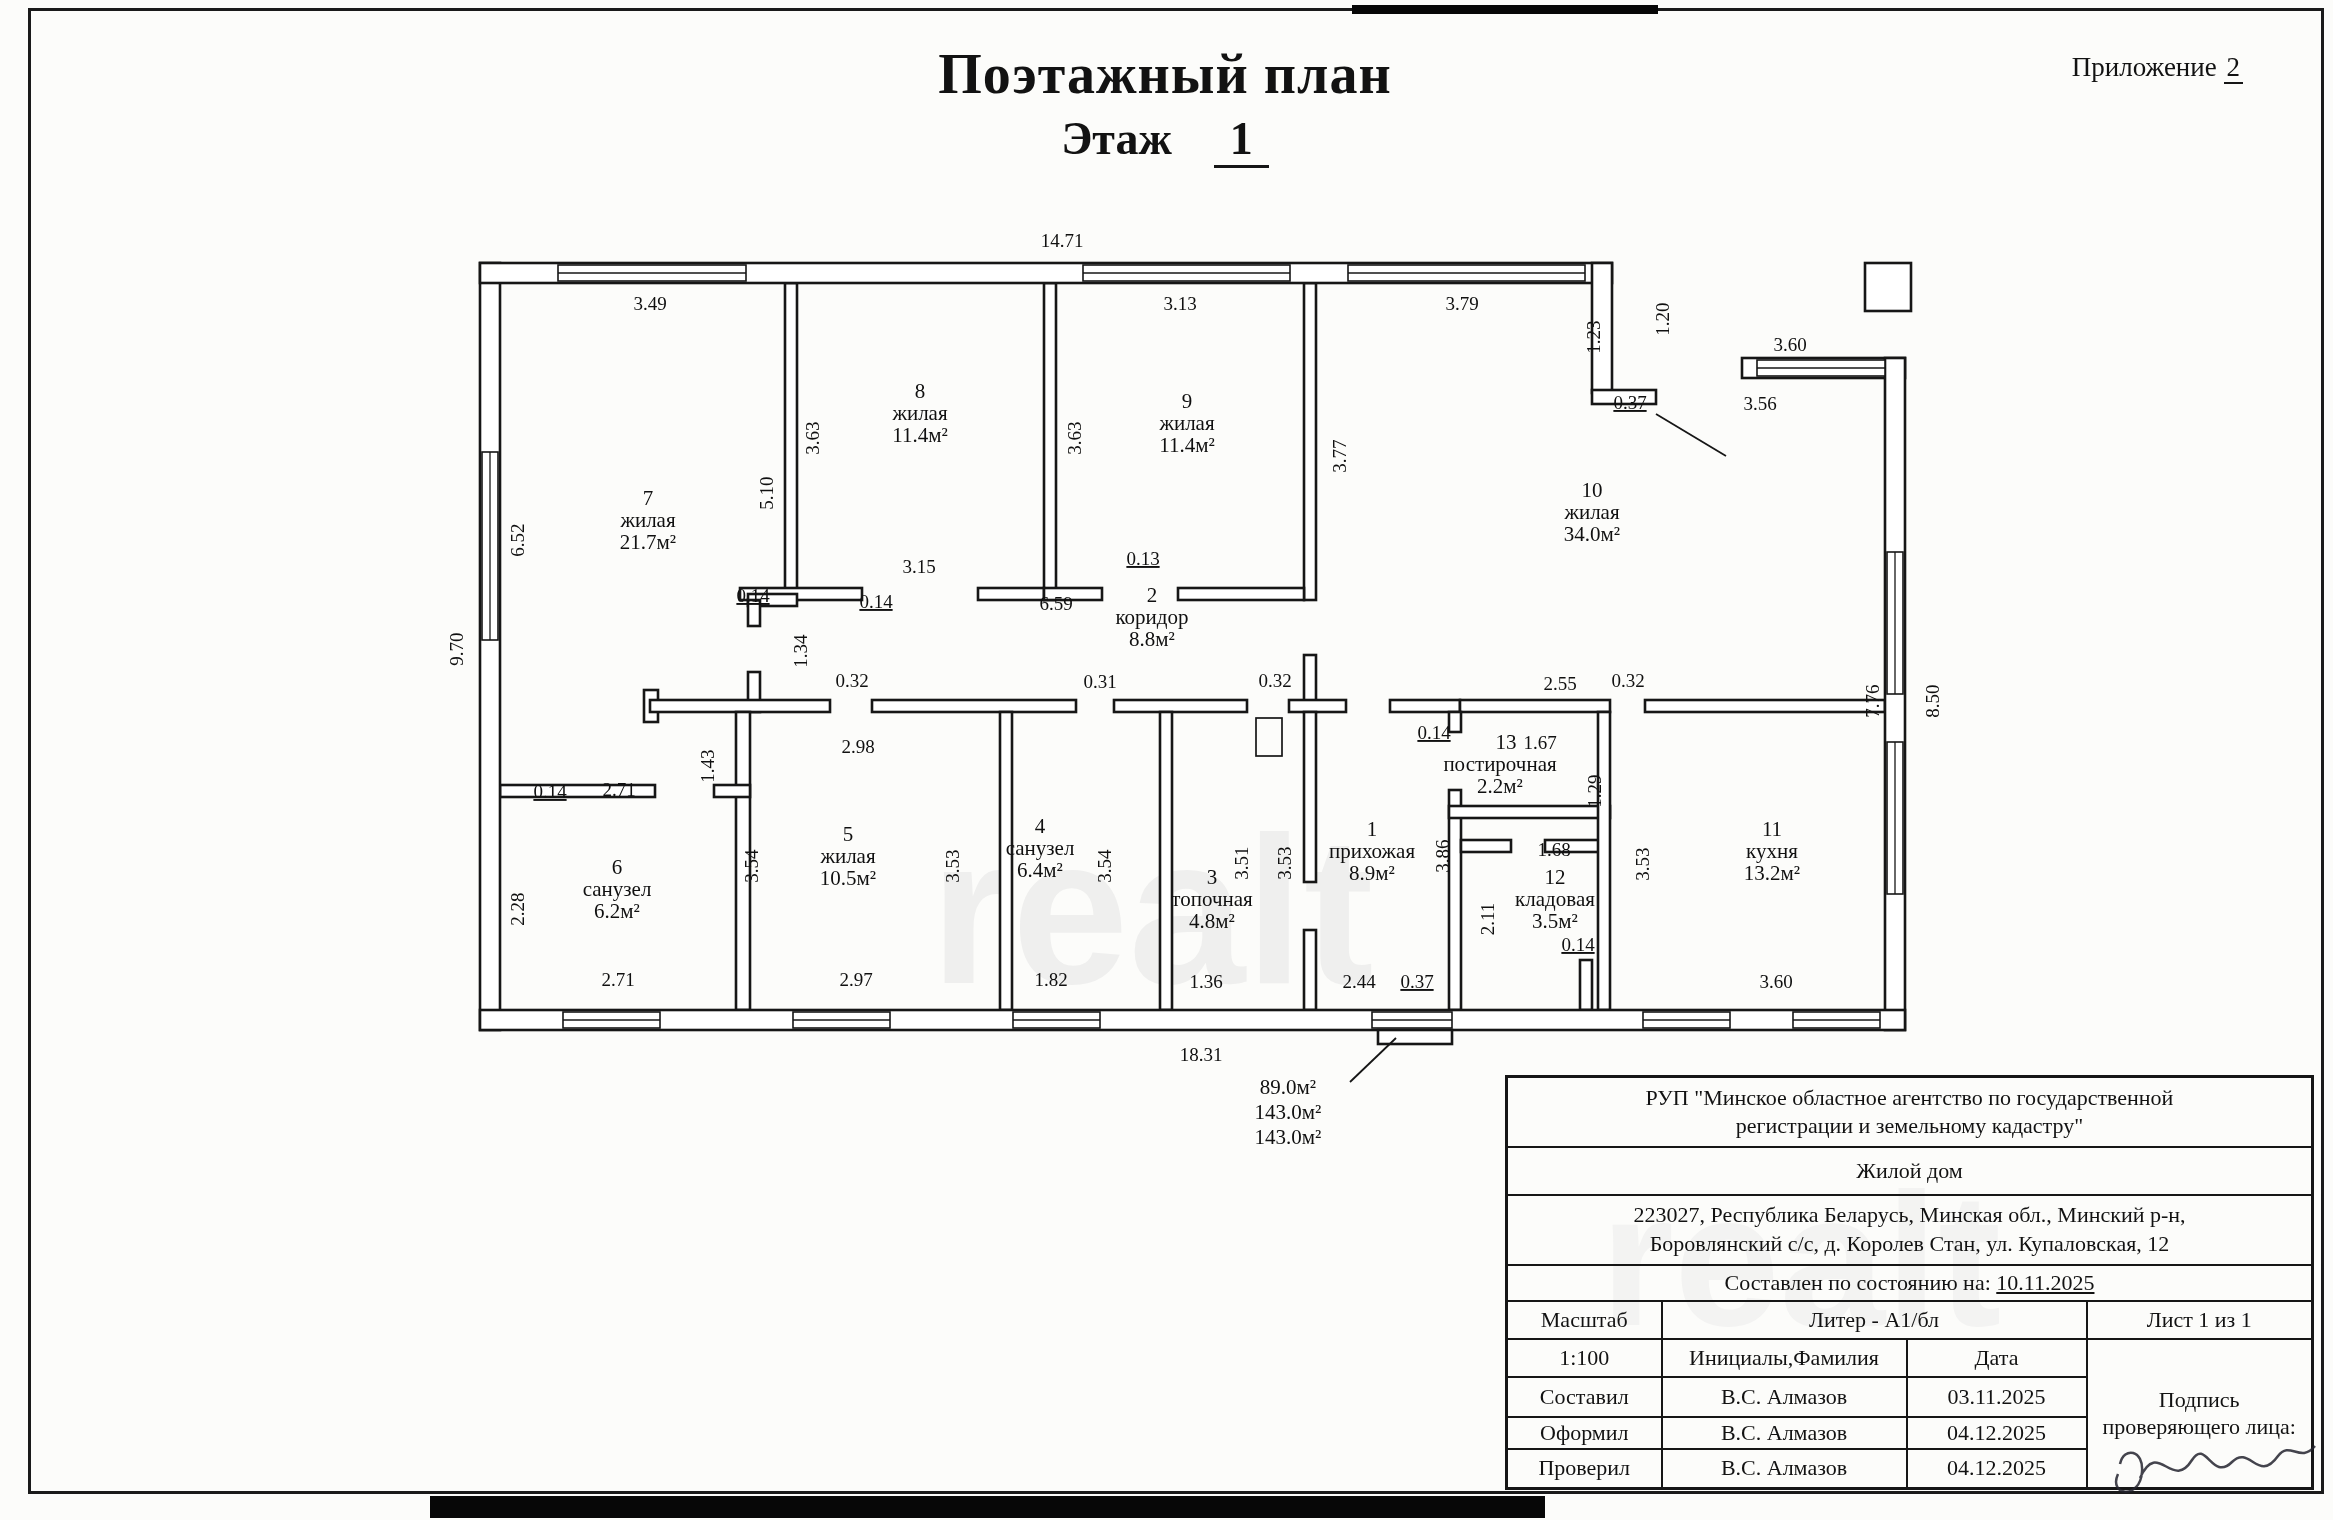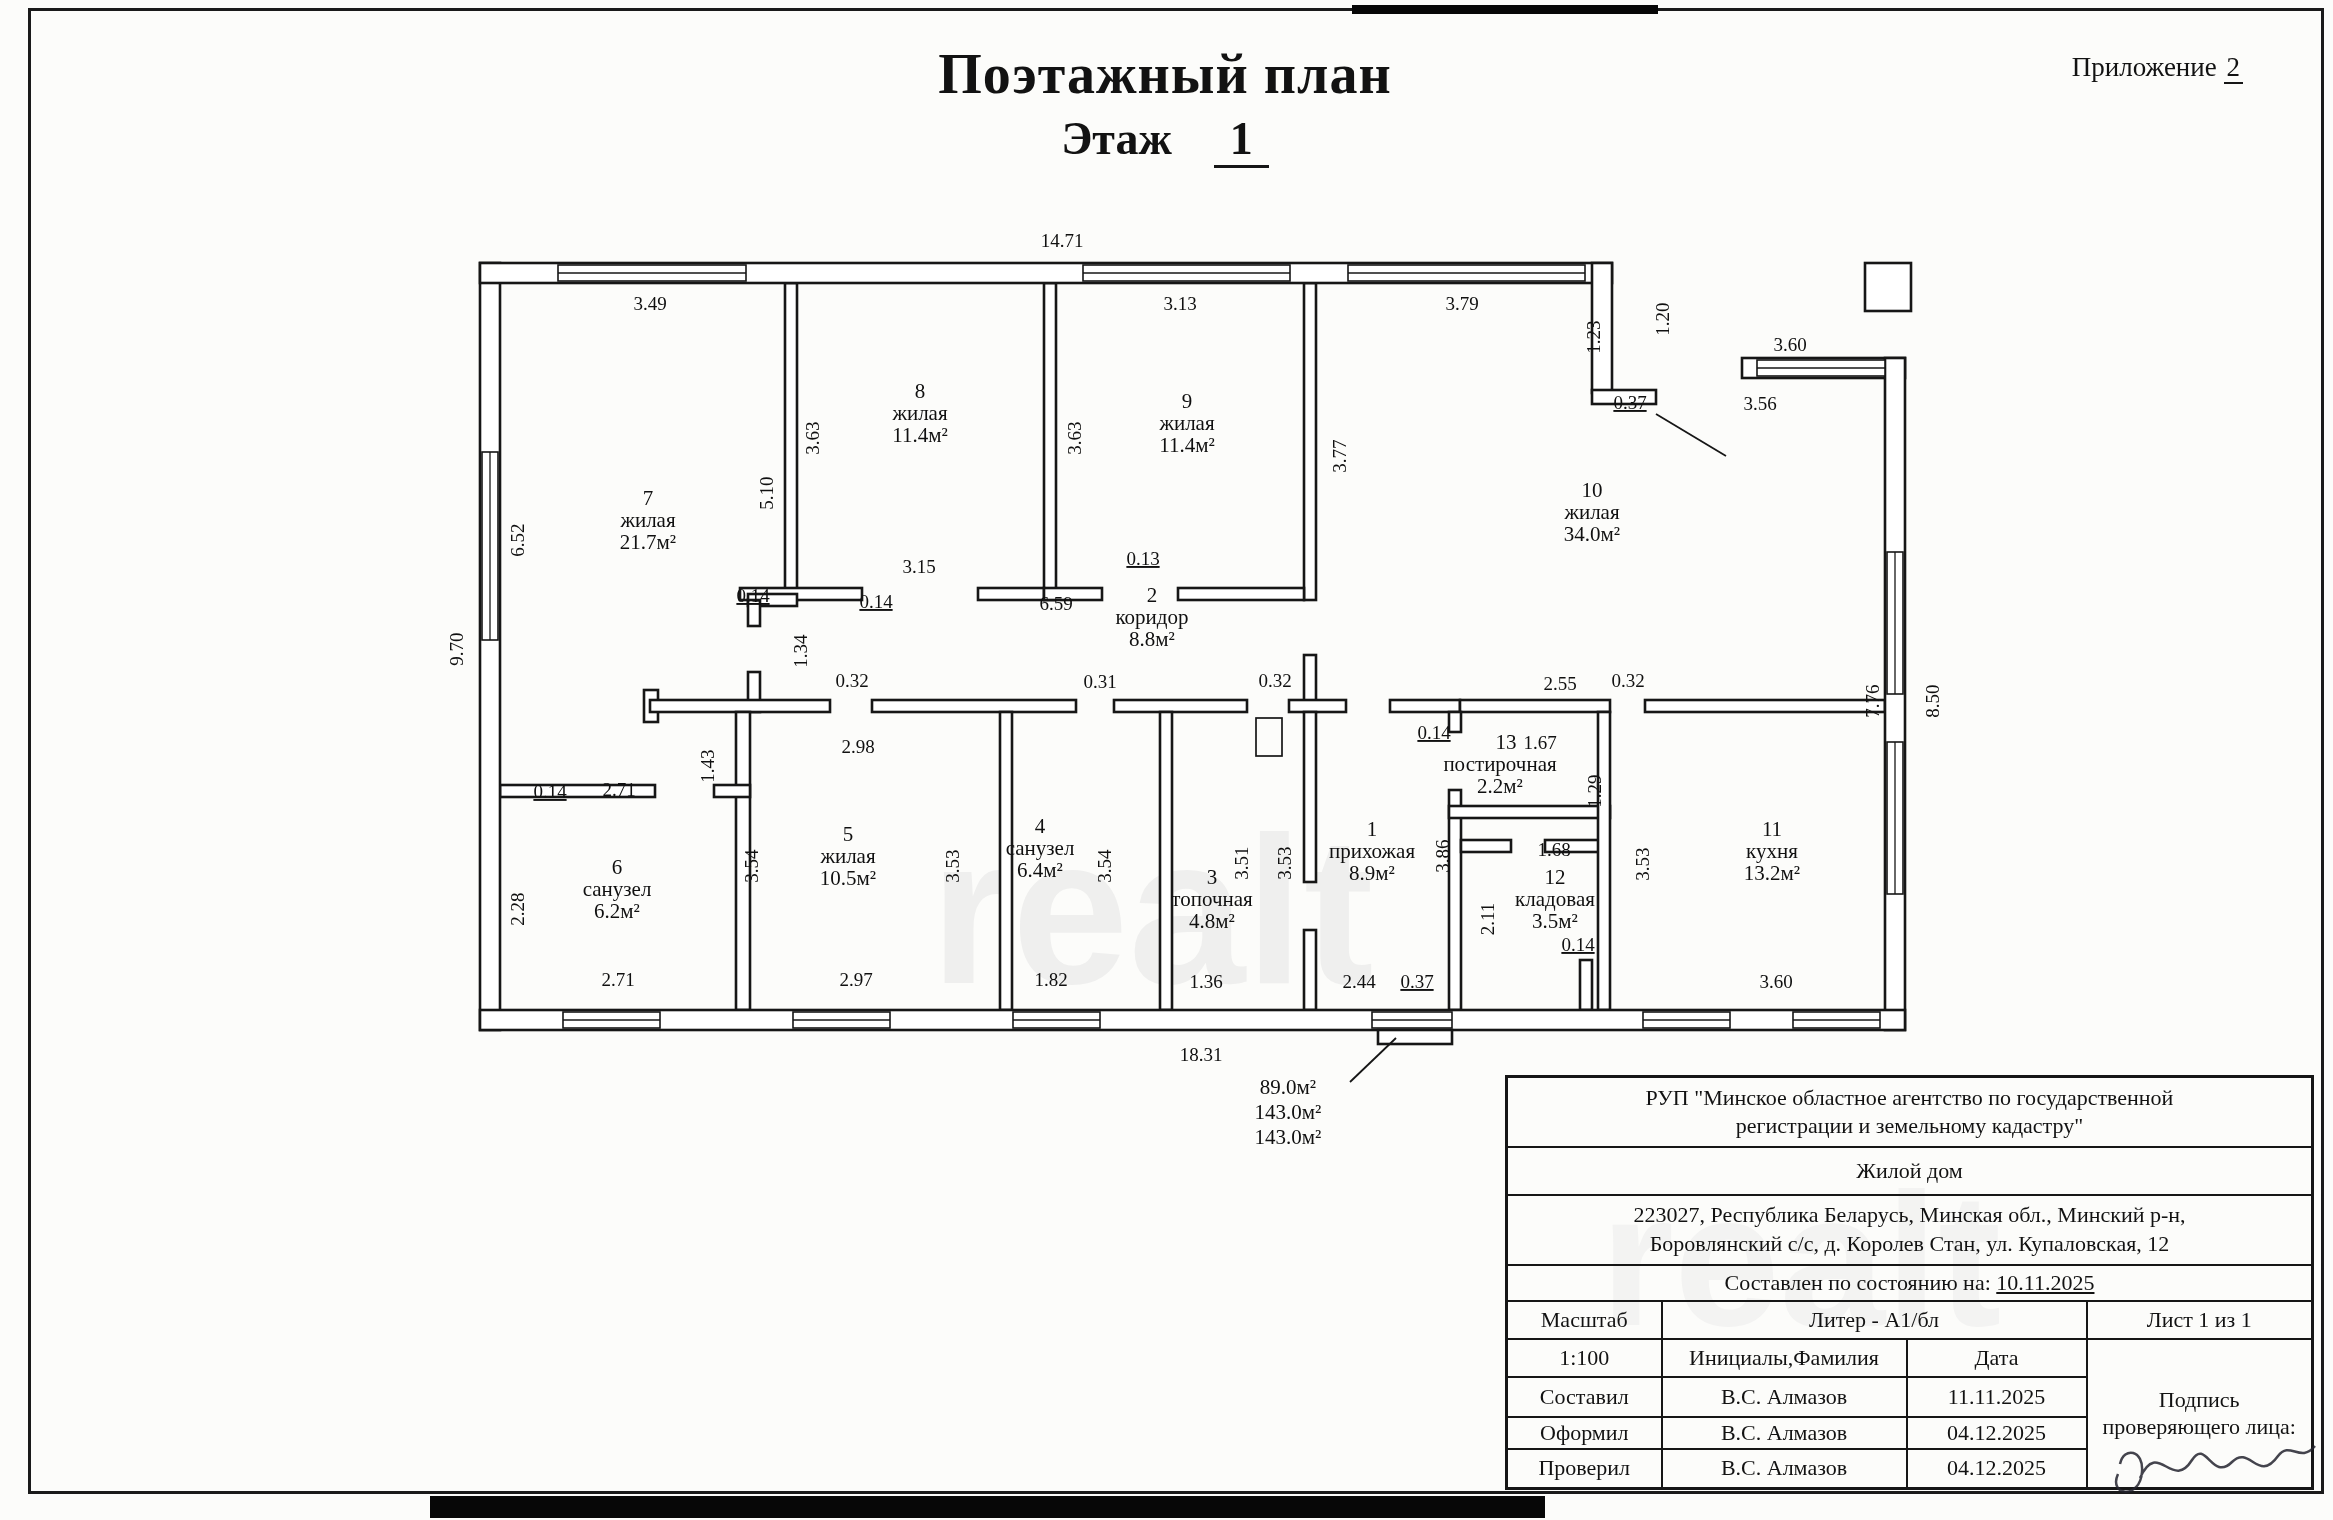--- a/index.html
+++ b/index.html
@@ -274,21 +274,21 @@
       <td>1:100</td>
       <td>Инициалы,Фамилия</td>
       <td>Дата</td>
       <td rowspan="4" class="sign-cell">
         <div class="sign-label">Подпись проверяющего лица:</div>
       </td>
     </tr>
     <tr style="height:40px;padding-left:17px;">
       <td>Составил</td>
       <td>В.С. Алмазов</td>
-      <td>11.11.2025</td>
+      <td>03.11.2025</td>
     </tr>
     <tr style="height:24px;">
       <td>Оформил</td>
       <td>В.С. Алмазов</td>
       <td>04.12.2025</td>
     </tr>
     <tr style="height:40px;">
       <td>Проверил</td>
       <td>В.С. Алмазов</td>
       <td>04.12.2025</td>

